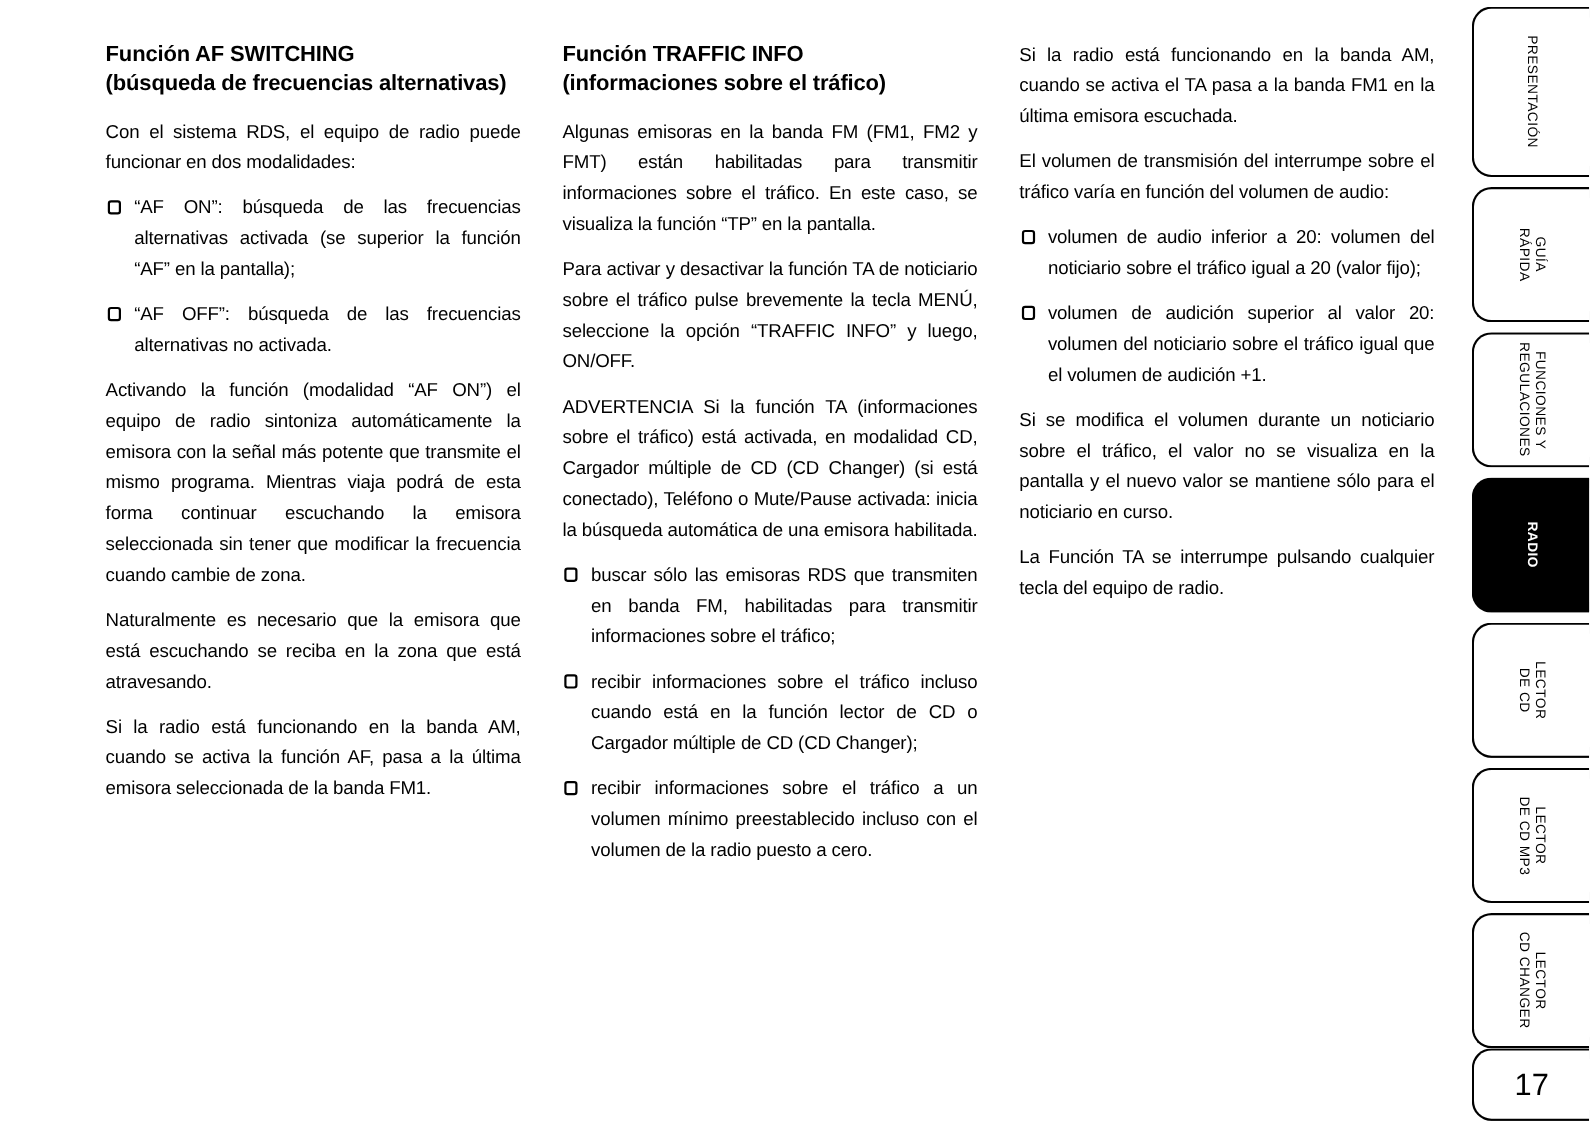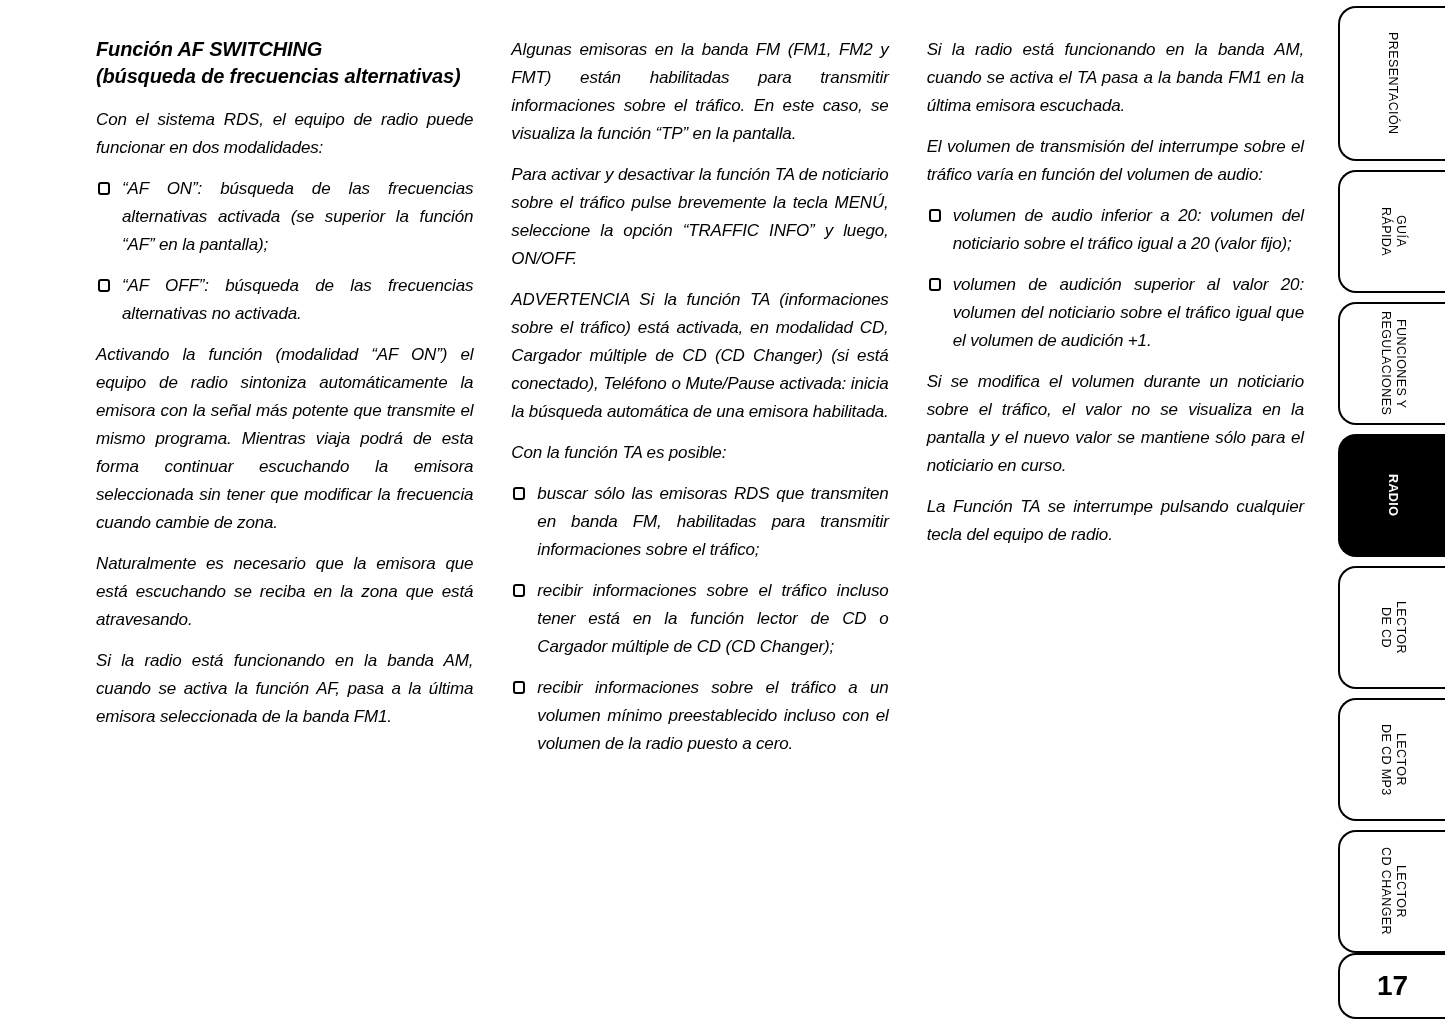--- a/index.html
+++ b/index.html
@@ -13,21 +13,20 @@
     font-family: "Liberation Sans", sans-serif;
     overflow: hidden;
   }
   .content {
     position: absolute;
     left: 96px;
     top: 36px;
     width: 1208px;
     display: flex;
     gap: 38px;
-    font-style: italic;
   }
   .col {
     flex: 1 1 0;
     font-size: 17px;
     line-height: 28px;
     letter-spacing: -0.15px;
   }
   .heading {
     font-size: 20px;
     line-height: 27px;
@@ -99,21 +98,21 @@
     border: 2px solid #000;
     border-right: none;
     border-radius: 18px 0 0 18px;
     background: #fff;
     display: flex;
     align-items: center;
     justify-content: center;
   }
   .pagenum {
     font-size: 28px;
-    font-weight: bold;
+    font-weight: normal;
   }
 </style>
 </head>
 <body>
 
 <div class="page">
 
   <div class="content">
 
     <section class="col">
@@ -127,31 +126,32 @@
       <div class="li">
         <span class="bullet"></span>
         <span class="li-text">“AF OFF”: búsqueda de las frecuencias alternativas no activada.</span>
       </div>
       <p>Activando la función (modalidad “AF ON”) el equipo de radio sintoniza automáticamente la emisora con la señal más potente que transmite el mismo programa. Mientras viaja podrá de esta forma continuar escuchando la emisora seleccionada sin tener que modificar la frecuencia cuando cambie de zona.</p>
       <p>Naturalmente es necesario que la emisora que está escuchando se reciba en la zona que está atravesando.</p>
       <p>Si la radio está funcionando en la banda AM, cuando se activa la función AF, pasa a la última emisora seleccionada de la banda FM1.</p>
     </section>
 
     <section class="col">
+      <h2 class="heading">Función TRAFFIC INFO
+(informaciones sobre el tráfico)</h2>
       <p>Algunas emisoras en la banda FM (FM1, FM2 y FMT) están habilitadas para transmitir informaciones sobre el tráfico. En este caso, se visualiza la función “TP” en la pantalla.</p>
       <p>Para activar y desactivar la función TA de noticiario sobre el tráfico pulse brevemente la tecla MENÚ, seleccione la opción “TRAFFIC INFO” y luego, ON/OFF.</p>
       <p>ADVERTENCIA Si la función TA (informaciones sobre el tráfico) está activada, en modalidad CD, Cargador múltiple de CD (CD Changer) (si está conectado), Teléfono o Mute/Pause activada: inicia la búsqueda automática de una emisora habilitada.</p>
-      <p>Con la función TA es posible:</p>
       <div class="li">
         <span class="bullet"></span>
         <span class="li-text">buscar sólo las emisoras RDS que transmiten en banda FM, habilitadas para transmitir informaciones sobre el tráfico;</span>
       </div>
       <div class="li">
         <span class="bullet"></span>
-        <span class="li-text">recibir informaciones sobre el tráfico incluso tener está en la función lector de CD o Cargador múltiple de CD (CD Changer);</span>
+        <span class="li-text">recibir informaciones sobre el tráfico incluso cuando está en la función lector de CD o Cargador múltiple de CD (CD Changer);</span>
       </div>
       <div class="li">
         <span class="bullet"></span>
         <span class="li-text">recibir informaciones sobre el tráfico a un volumen mínimo preestablecido incluso con el volumen de la radio puesto a cero.</span>
       </div>
     </section>
 
     <section class="col">
       <p>Si la radio está funcionando en la banda AM, cuando se activa el TA pasa a la banda FM1 en la última emisora escuchada.</p>
       <p>El volumen de transmisión del interrumpe sobre el tráfico varía en función del volumen de audio:</p>

